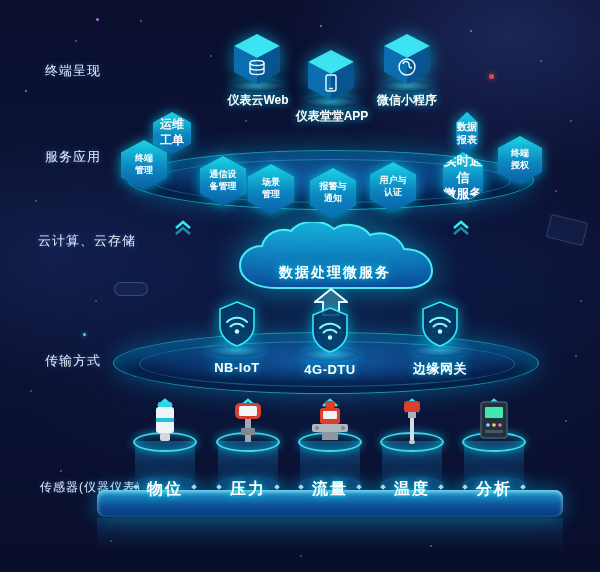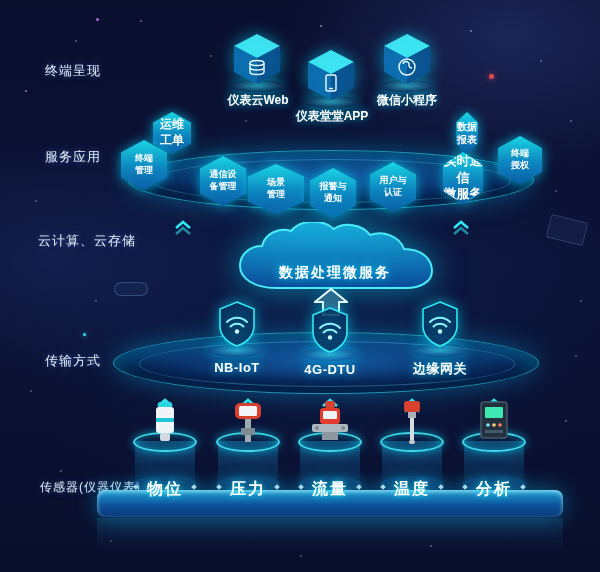--- a/index.html
+++ b/index.html
@@ -148,21 +148,21 @@
 管理</span>
       </div>
   </div>
   <div class="badge-wrap" style="left:200px;top:156px;">
     <div class="badge" style="width:46px;height:50px;">
         <span class="badge-label">通信设
 备管理</span>
       </div>
   </div>
   <div class="badge-wrap" style="left:248px;top:164px;">
-    <div class="badge" style="width:56px;height:50px;">
+    <div class="badge" style="width:46px;height:50px;">
         <span class="badge-label">场景
 管理</span>
       </div>
   </div>
   <div class="badge-wrap" style="left:310px;top:168px;">
     <div class="badge" style="width:46px;height:50px;">
         <span class="badge-label">报警与
 通知</span>
       </div>
   </div>

